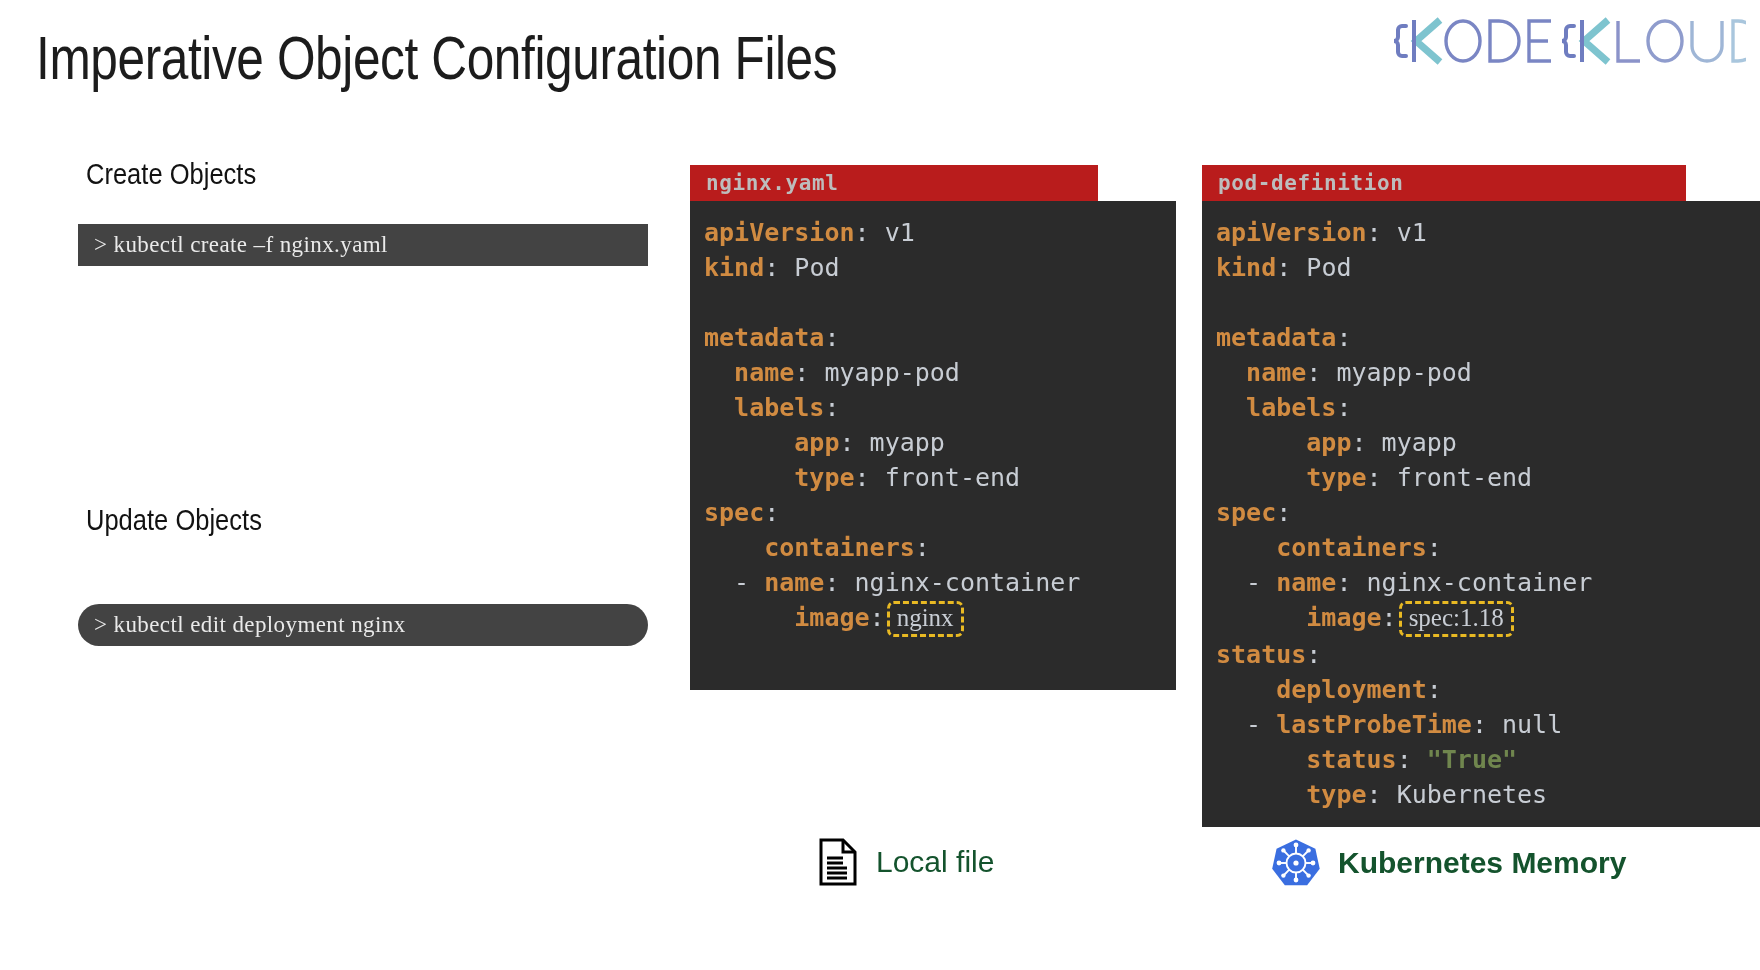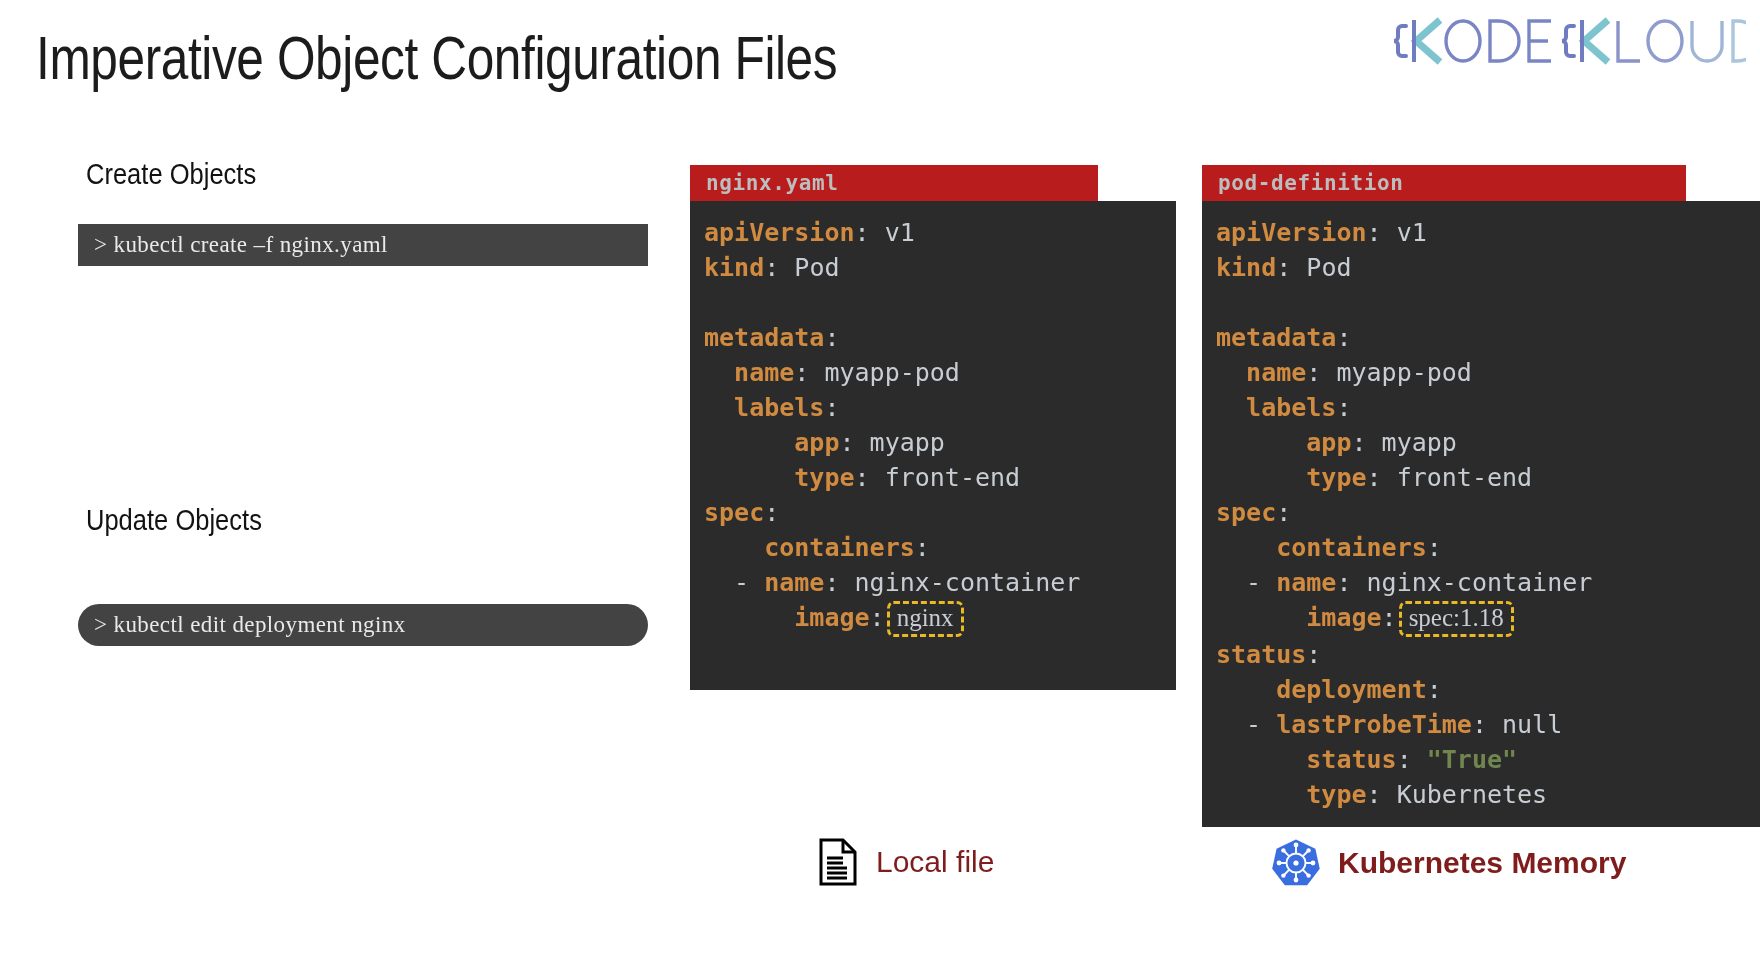--- a/index.html
+++ b/index.html
@@ -142,21 +142,21 @@
     position: absolute;
     display: flex;
     align-items: center;
     gap: 18px;
   }
   #legend-local { left: 818px; top: 838px; }
   #legend-k8s { left: 1272px; top: 838px; font-weight: bold; }
   .legend-label {
     font-family: "Liberation Sans", sans-serif;
     font-size: 30px;
-    color: #7f1d1d;
+    color: #14532d;
     white-space: nowrap;
   }
   .legend-icon { display: flex; align-items: center; }
   .legend-icon svg { display: block; }
 </style>
 </head>
 <body>
 
 <div class="slide-title">Imperative Object Configuration Files</div>
 

